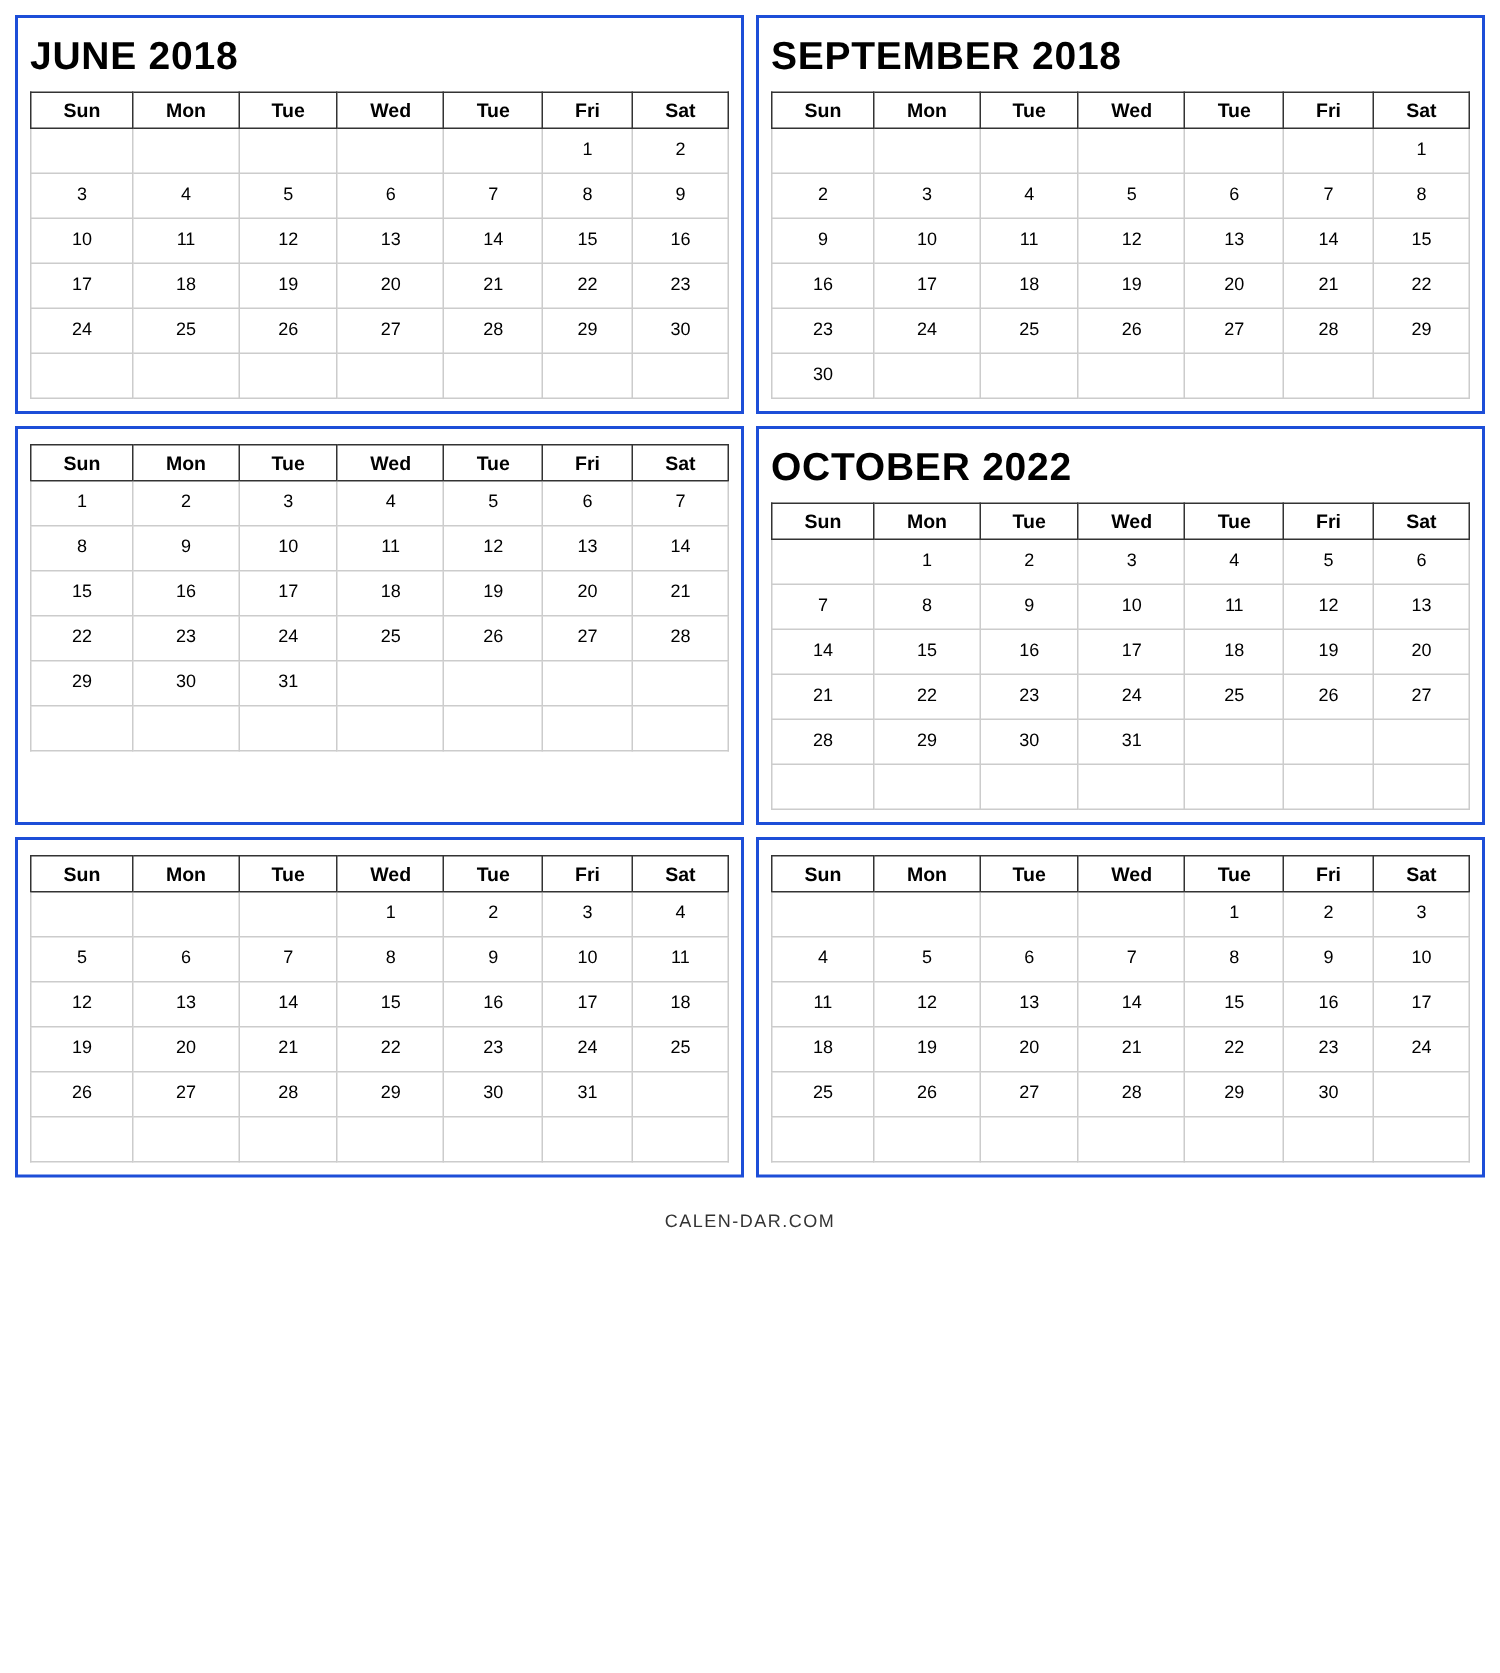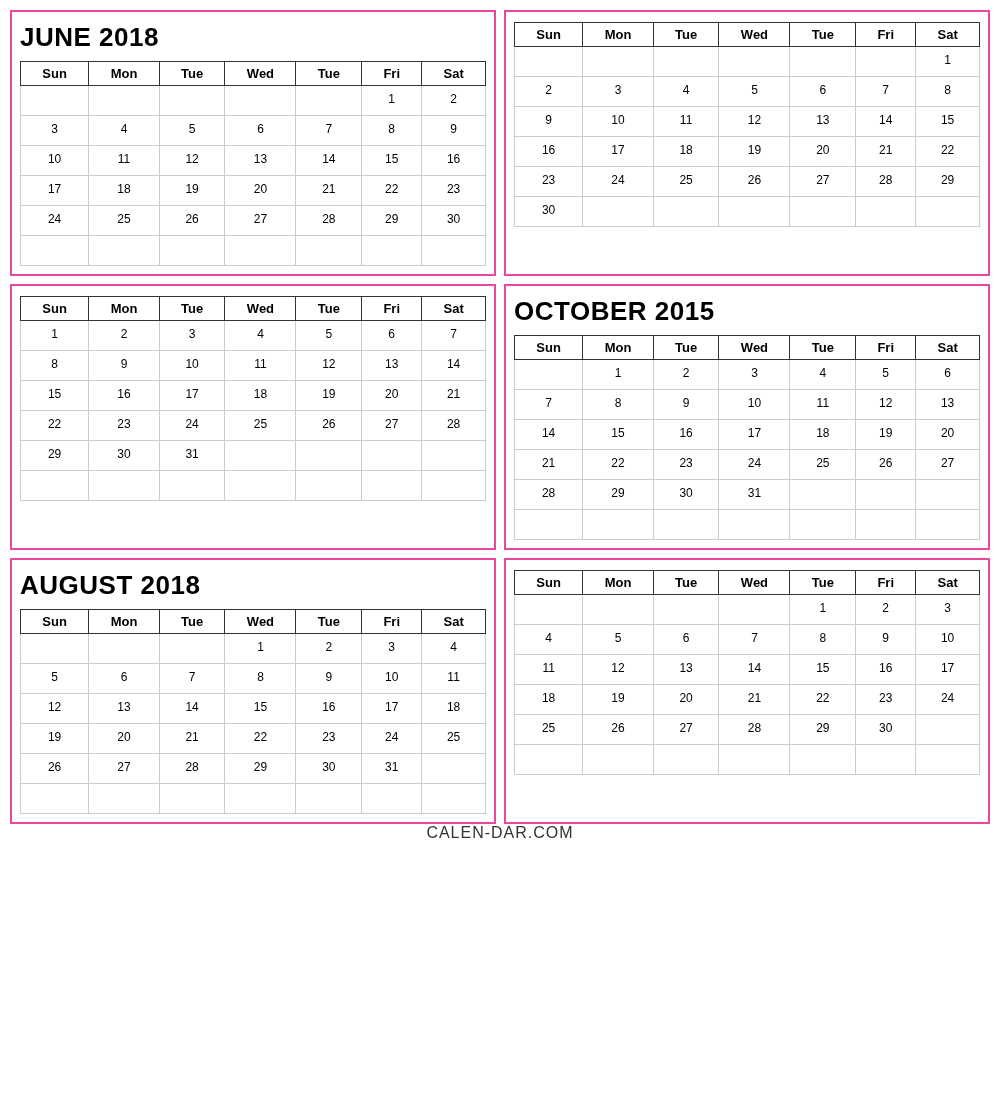--- a/index.html
+++ b/index.html
@@ -13,21 +13,21 @@
       align-items: center;
       padding: 10px;
     }
     .calendars-grid {
       display: grid;
       grid-template-columns: 1fr 1fr;
       gap: 8px;
       width: 980px;
     }
     .calendar-box {
-      border: 2px solid #ec4899;
+      border: 2px solid #1d4ed8;
       padding: 10px 8px 8px 8px;
       background: #fff;
     }
     .calendar-title {
       font-size: 26px;
       font-weight: 900;
       font-family: Arial Black, Arial, sans-serif;
       margin-bottom: 8px;
       letter-spacing: 0.5px;
     }
@@ -45,22 +45,22 @@
     }
     .cal-table td {
       border: 1px solid #ccc;
       text-align: center;
       font-size: 12px;
       padding: 6px 2px;
       height: 30px;
       vertical-align: top;
     }
     .footer {
-      margin-top: 0;
-      font-size: 16px;
+      margin-top: 22px;
+      font-size: 12px;
       color: #333;
       letter-spacing: 1px;
       text-align: center;
     }
   </style>
 </head>
 <body>
 
 <div class="calendars-grid">
 <div class="calendar-box">
@@ -129,20 +129,21 @@
             <td></td>
             <td></td>
             <td></td>
             <td></td>
             <td></td>
           </tr>
         </tbody>
       </table>
     </div>
     <div class="calendar-box">
+      <div class="calendar-title">SEPTEMBER 2018</div>
       <table class="cal-table">
         <thead>
           <tr>
             <th>Sun</th>
             <th>Mon</th>
             <th>Tue</th>
             <th>Wed</th>
             <th>Tue</th>
             <th>Fri</th>
             <th>Sat</th>
@@ -271,21 +272,21 @@
             <td></td>
             <td></td>
             <td></td>
             <td></td>
             <td></td>
           </tr>
         </tbody>
       </table>
     </div>
     <div class="calendar-box">
-      <div class="calendar-title">OCTOBER 2015</div>
+      <div class="calendar-title">OCTOBER 2022</div>
       <table class="cal-table">
         <thead>
           <tr>
             <th>Sun</th>
             <th>Mon</th>
             <th>Tue</th>
             <th>Wed</th>
             <th>Tue</th>
             <th>Fri</th>
             <th>Sat</th>
@@ -343,21 +344,20 @@
             <td></td>
             <td></td>
             <td></td>
             <td></td>
             <td></td>
           </tr>
         </tbody>
       </table>
     </div>
     <div class="calendar-box">
-      <div class="calendar-title">AUGUST 2018</div>
       <table class="cal-table">
         <thead>
           <tr>
             <th>Sun</th>
             <th>Mon</th>
             <th>Tue</th>
             <th>Wed</th>
             <th>Tue</th>
             <th>Fri</th>
             <th>Sat</th>

